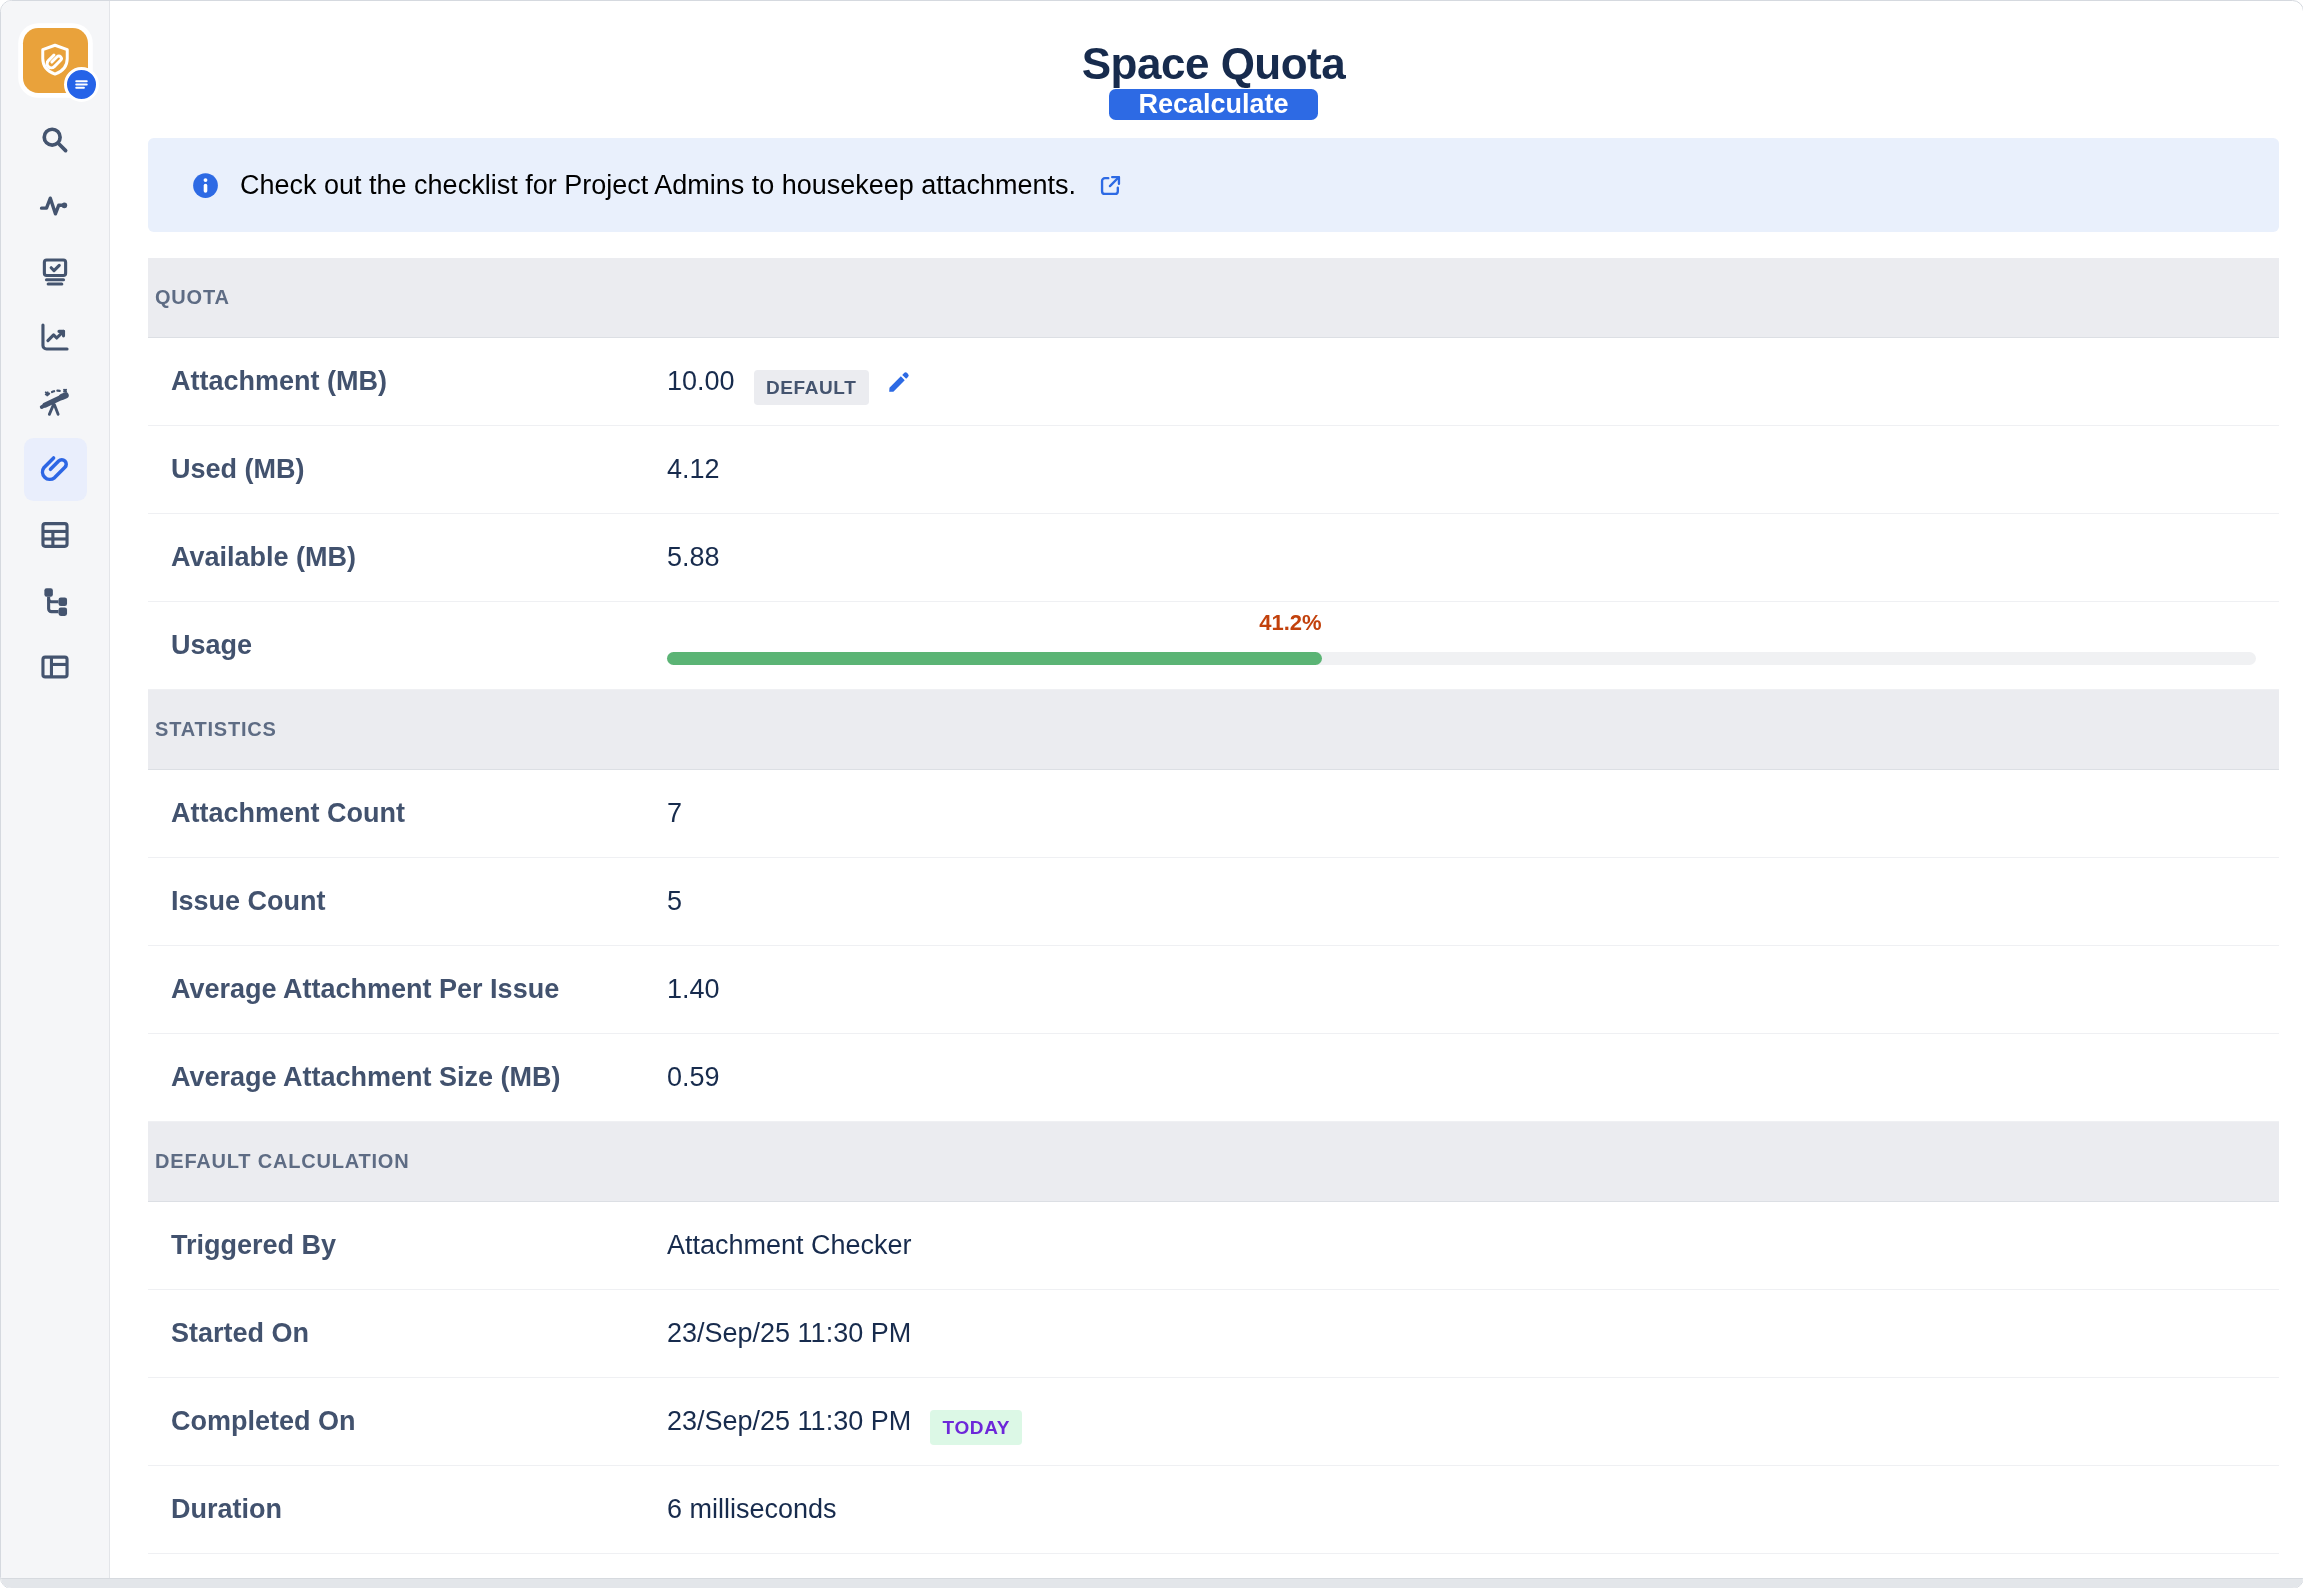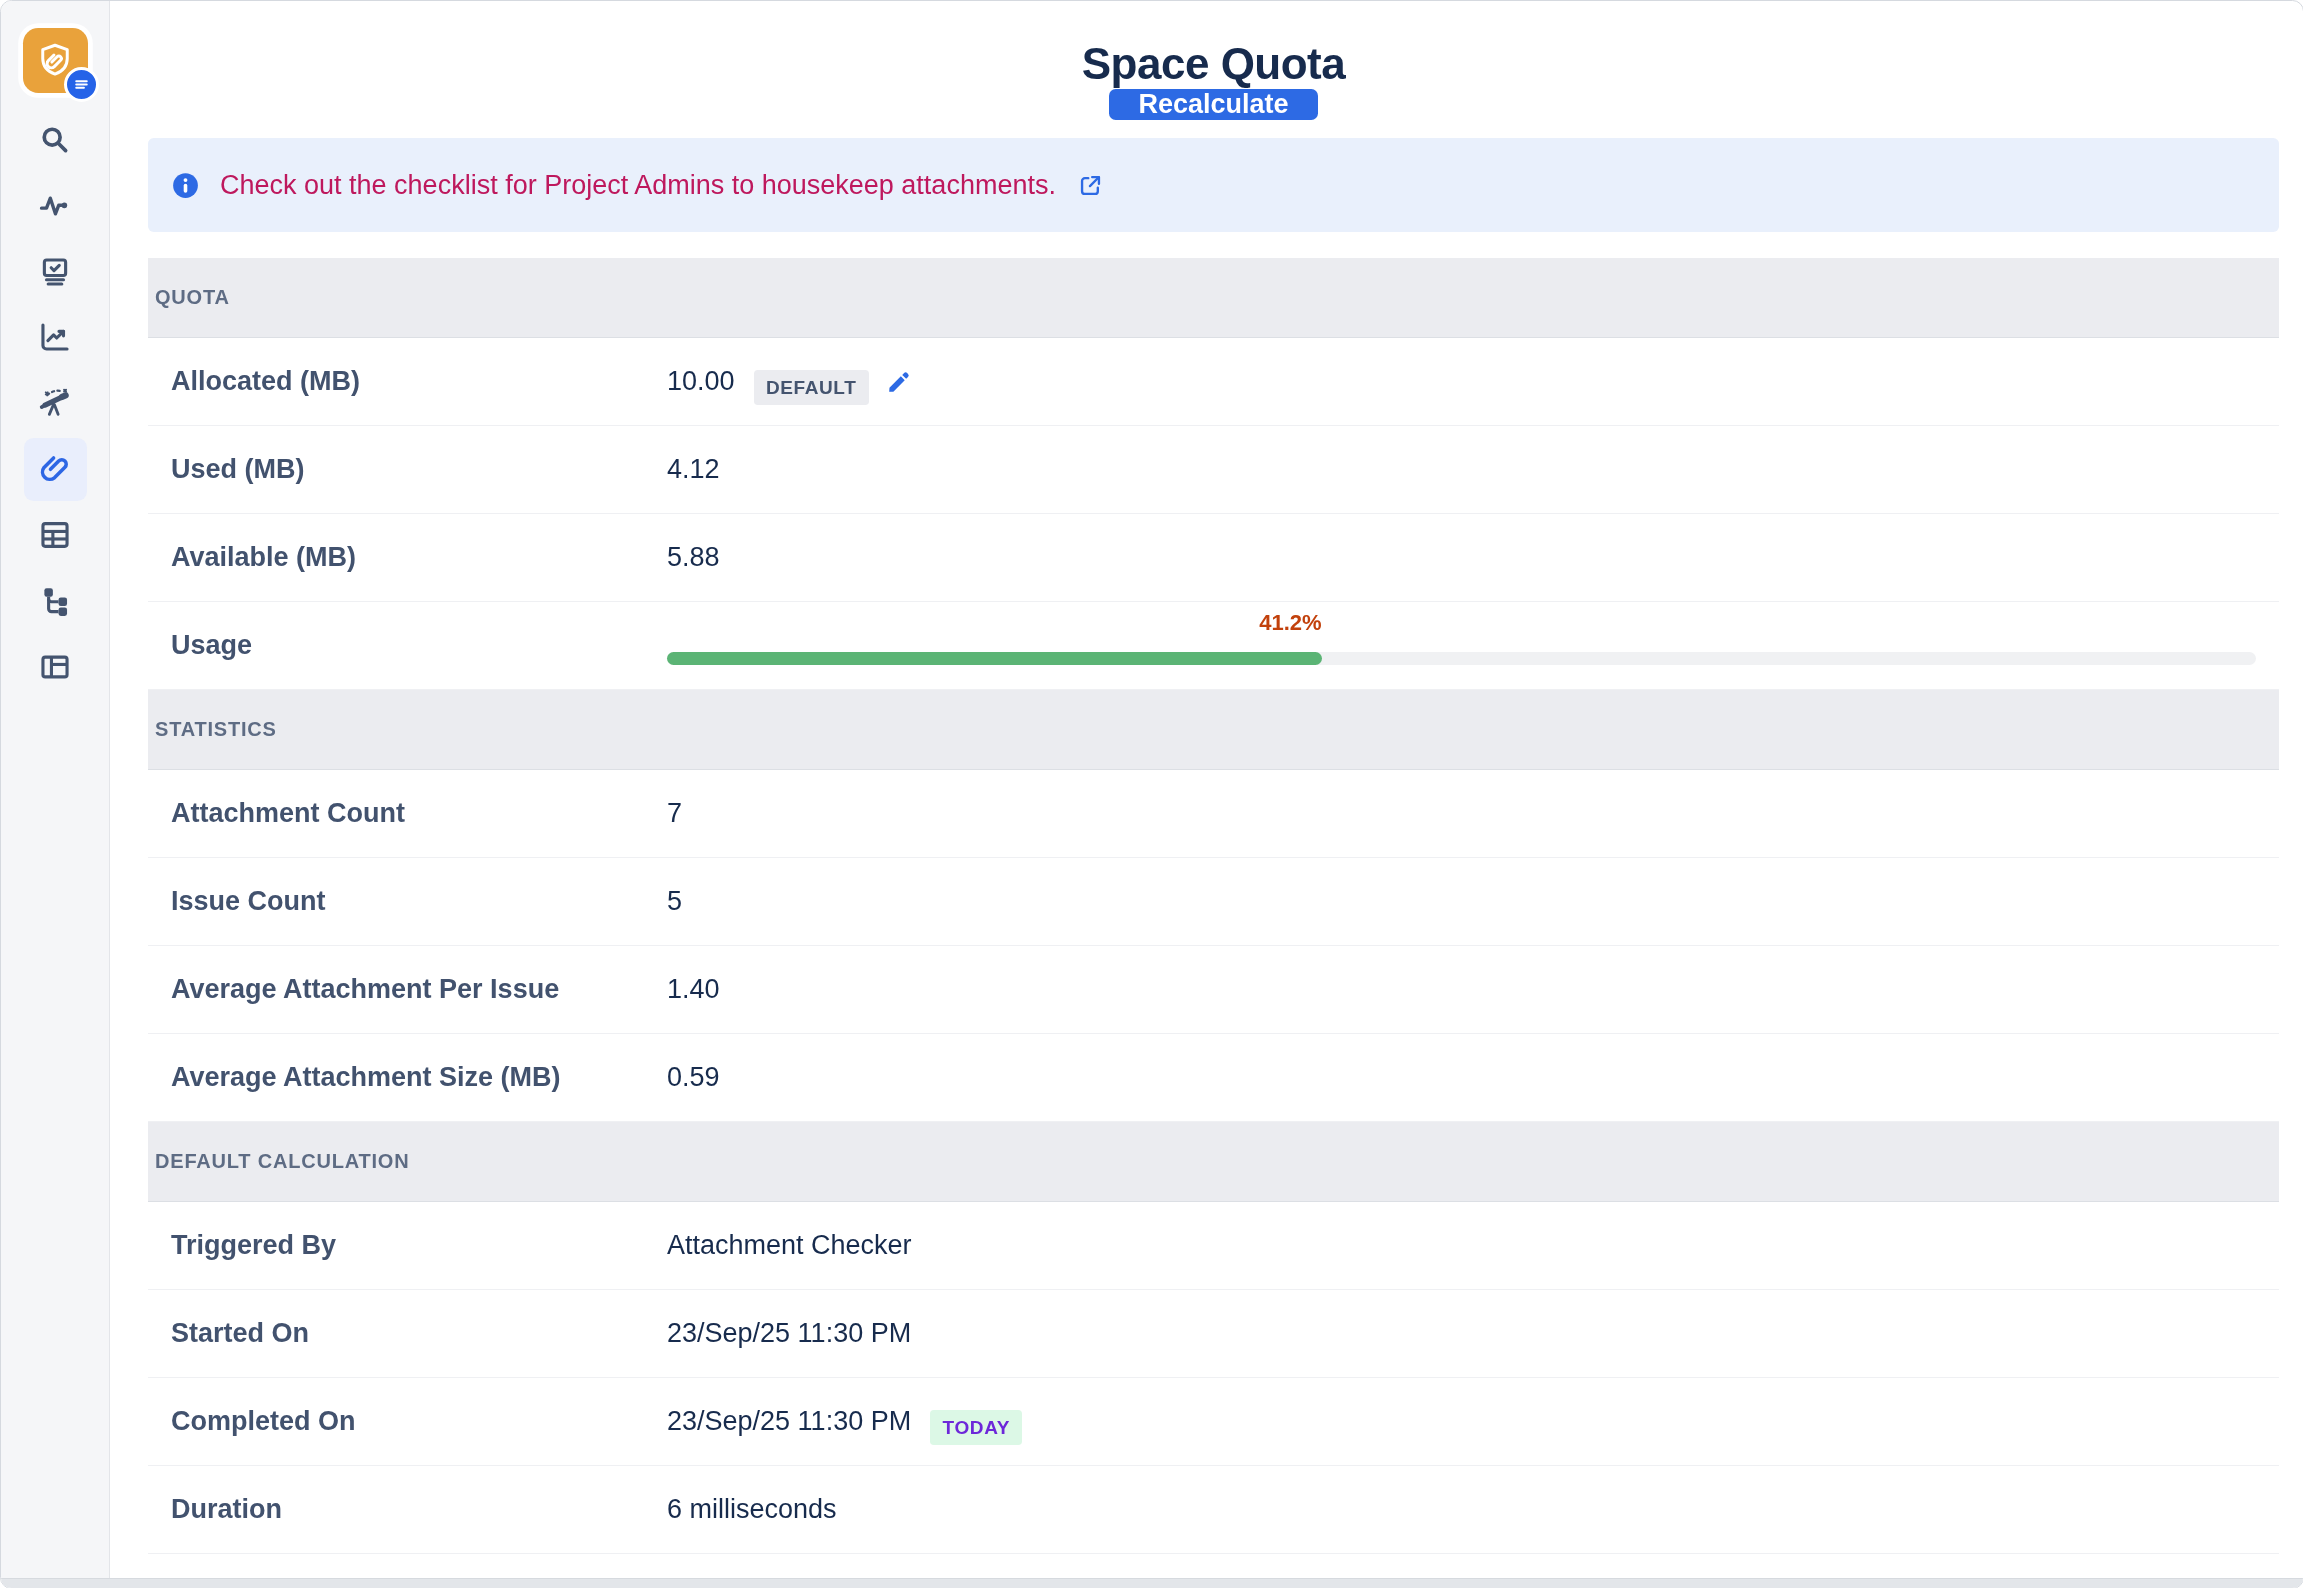--- a/index.html
+++ b/index.html
@@ -41,22 +41,22 @@
   .page-header{ display:flex; justify-content:space-between; align-items:center; margin-top:38px; height:61px;flex-direction:column; }
   .page-title{ font-size:44px; font-weight:700; color:#172B4D; letter-spacing:-0.5px; margin:0; }
   .btn-primary{
     background:#2D6AE4; color:#fff; font-family:"Liberation Sans",sans-serif;
     font-size:27px; font-weight:700; border:none; border-radius:6.7px;
     height:47px; padding:0 29px; cursor:pointer;
   }
 
   .banner{
     margin-top:38px; height:94px; background:#E9F0FC; border-radius:5.7px;
-    display:flex; align-items:center; padding:0 24px; gap:21px;
-    font-size:27px; color:#be185d;
+    display:flex; align-items:center; padding:0 44px; gap:21px;
+    font-size:27px; color:#000000;
   }
   .banner .link-icon{ cursor:pointer; display:flex; align-items:center; }
 
   .table{ margin-top:26px; }
   .section-header{
     height:80px; background:#EBECF0; border-bottom:1.9px solid #DCDFE4;
     display:flex; align-items:center; padding-left:7px;
     font-size:20px; font-weight:700; color:#5E6C84; letter-spacing:0.8px;
   }
   .row{ height:88px; display:flex; align-items:center; border-bottom:1.9px solid #EFF0F3; background:#fff; }
@@ -194,21 +194,21 @@
             <path d="M19.3 4.7 L11.5 12.5"></path>
         </svg>
       </span>
     </div>
 
     <div class="table">
 
       <div class="section-header">QUOTA</div>
 
       <div class="row">
-        <div class="row-label">Allocated (MB)</div>
+        <div class="row-label">Attachment (MB)</div>
         <div class="row-value">
           <span>10.00</span>
           <span class="badge badge-default">DEFAULT</span>
           <span class="edit-icon">
             <svg width="26" height="26" viewBox="0 0 24 24" fill="#2D6AE4">
               <path d="M3.2 17.3 L3 20.2 a0.8 0.8 0 0 0 0.9 0.9 L6.8 20.9 L17.3 10.4 L13.7 6.8 Z"></path>
               <path d="M15 5.5 L18.6 9.1 L20.3 7.4 a2 2 0 0 0 0 -2.8 L19.5 3.8 a2 2 0 0 0 -2.8 0 Z"></path>
             </svg>
           </span>
         </div>

